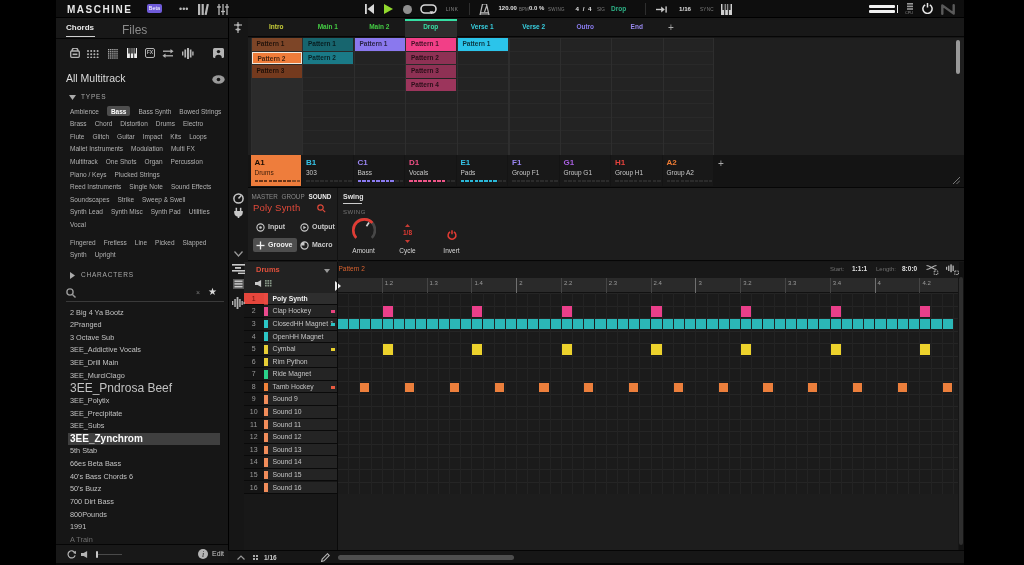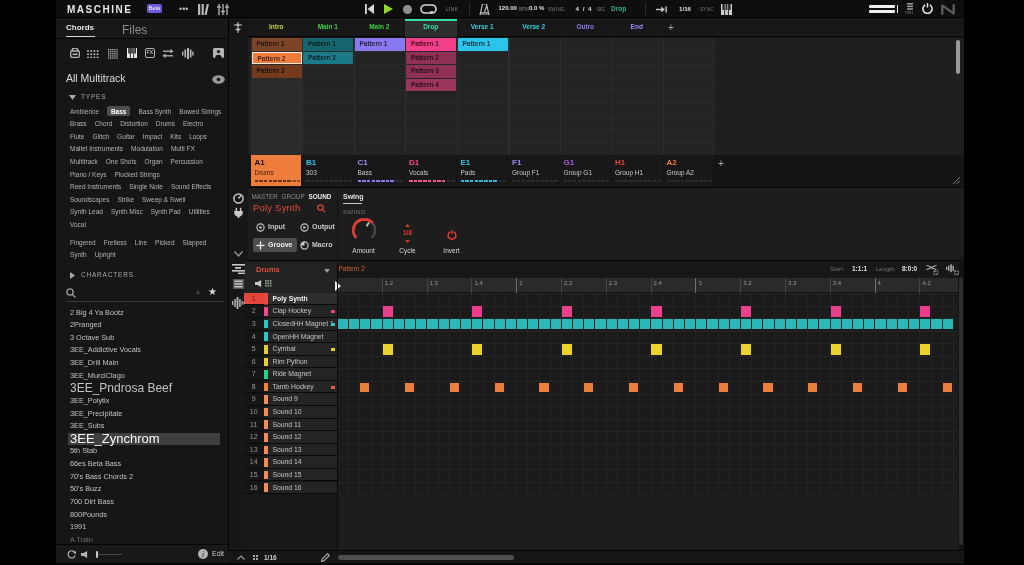--- a/index.html
+++ b/index.html
@@ -216,24 +216,24 @@
 <div class="t" style="left:70px;top:319.13px;height:12.6px;line-height:12.6px;color:#c2c2c2;font-size:7.3px;">2Pranged</div>
 <div class="t" style="left:70px;top:331.76px;height:12.6px;line-height:12.6px;color:#c2c2c2;font-size:7.3px;">3 Octave Sub</div>
 <div class="t" style="left:70px;top:344.39px;height:12.6px;line-height:12.6px;color:#c2c2c2;font-size:7.3px;">3EE_Addictive Vocals</div>
 <div class="t" style="left:70px;top:357.02px;height:12.6px;line-height:12.6px;color:#c2c2c2;font-size:7.3px;">3EE_Drill Main</div>
 <div class="t" style="left:70px;top:369.65px;height:12.6px;line-height:12.6px;color:#c2c2c2;font-size:7.3px;">3EE_MurciClago</div>
 <div class="t" style="left:70px;top:382.28px;height:12.6px;line-height:12.6px;color:#c2c2c2;font-size:12px;">3EE_Pndrosa Beef</div>
 <div class="t" style="left:70px;top:394.90999999999997px;height:12.6px;line-height:12.6px;color:#c2c2c2;font-size:7.3px;">3EE_Polytix</div>
 <div class="t" style="left:70px;top:407.53999999999996px;height:12.6px;line-height:12.6px;color:#c2c2c2;font-size:7.3px;">3EE_Precipitate</div>
 <div class="t" style="left:70px;top:420.16999999999996px;height:12.6px;line-height:12.6px;color:#c2c2c2;font-size:7.3px;">3EE_Subs</div>
 <div style="left:68px;top:432.79999999999995px;width:152px;height:12.6px;background:#3f3f3f;"></div>
-<div class="t" style="left:70px;top:432.79999999999995px;height:12.6px;line-height:12.6px;color:#fafafa;font-size:13px;font-weight:normal;">3EE_Zynchrom</div>
+<div class="t" style="left:70px;top:432.79999999999995px;height:12.6px;line-height:12.6px;color:#fafafa;font-size:10px;font-weight:bold;">3EE_Zynchrom</div>
 <div class="t" style="left:70px;top:445.42999999999995px;height:12.6px;line-height:12.6px;color:#c2c2c2;font-size:7.3px;">5th Stab</div>
 <div class="t" style="left:70px;top:458.05999999999995px;height:12.6px;line-height:12.6px;color:#c2c2c2;font-size:7.3px;">66es Beta Bass</div>
-<div class="t" style="left:70px;top:470.68999999999994px;height:12.6px;line-height:12.6px;color:#c2c2c2;font-size:7.3px;">70's Bass Chords 2</div>
+<div class="t" style="left:70px;top:470.68999999999994px;height:12.6px;line-height:12.6px;color:#c2c2c2;font-size:7.3px;">40's Bass Chords 6</div>
 <div class="t" style="left:70px;top:483.31999999999994px;height:12.6px;line-height:12.6px;color:#c2c2c2;font-size:7.3px;">50's Buzz</div>
 <div class="t" style="left:70px;top:495.94999999999993px;height:12.6px;line-height:12.6px;color:#c2c2c2;font-size:7.3px;">700 Dirt Bass</div>
 <div class="t" style="left:70px;top:508.5799999999999px;height:12.6px;line-height:12.6px;color:#c2c2c2;font-size:7.3px;">800Pounds</div>
 <div class="t" style="left:70px;top:521.2099999999999px;height:12.6px;line-height:12.6px;color:#c2c2c2;font-size:7.3px;">1991</div>
 <div class="t" style="left:70px;top:533.8399999999999px;height:12.6px;line-height:12.6px;color:#6e6e6e;font-size:7.3px;">A Train</div>
 <div style="left:56px;top:544px;width:172px;height:21px;background:#181818;border-top:1px solid #060606;"></div>
 <svg style="position:absolute;left:67px;top:549.5px" width="9" height="9" viewBox="0 0 9 9">
     <path d="M7.8 2.6 A3.6 3.6 0 1 0 8.1 5.4" fill="none" stroke="#b4b4b4" stroke-width="1.2"></path>
     <polygon points="8.8,0.8 9,4 6,2.9" fill="#b4b4b4"></polygon>
   </svg>

